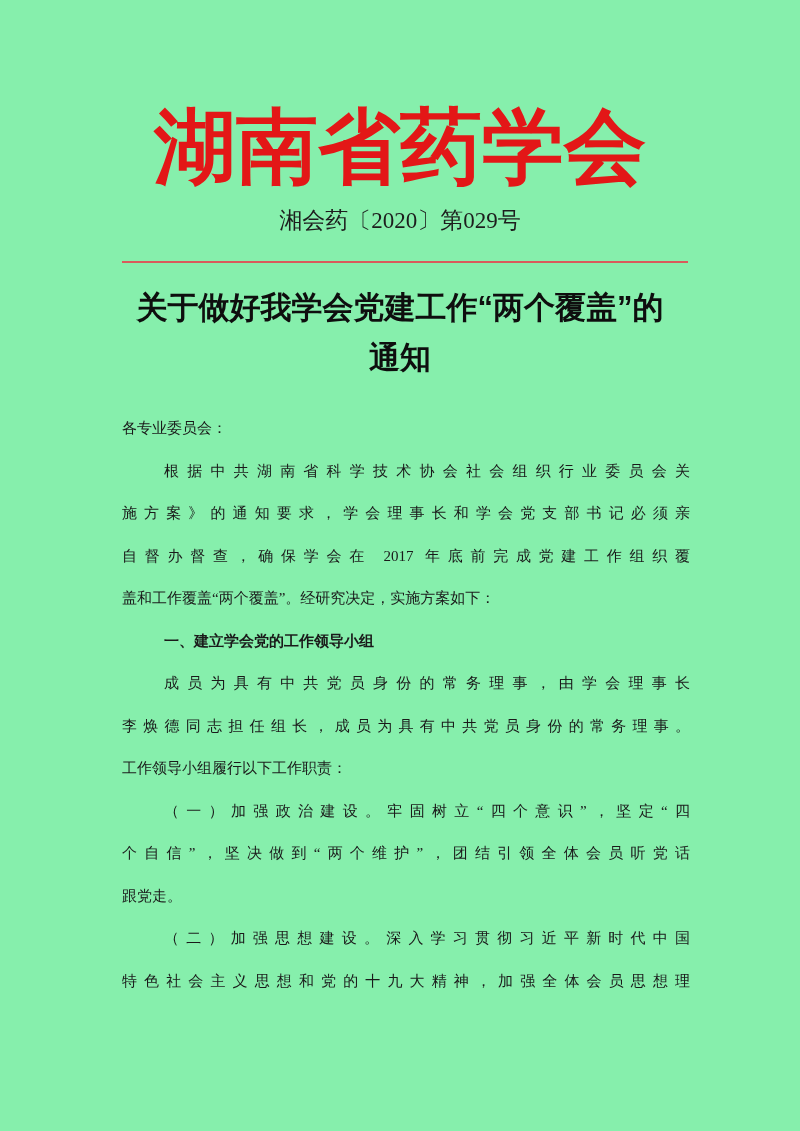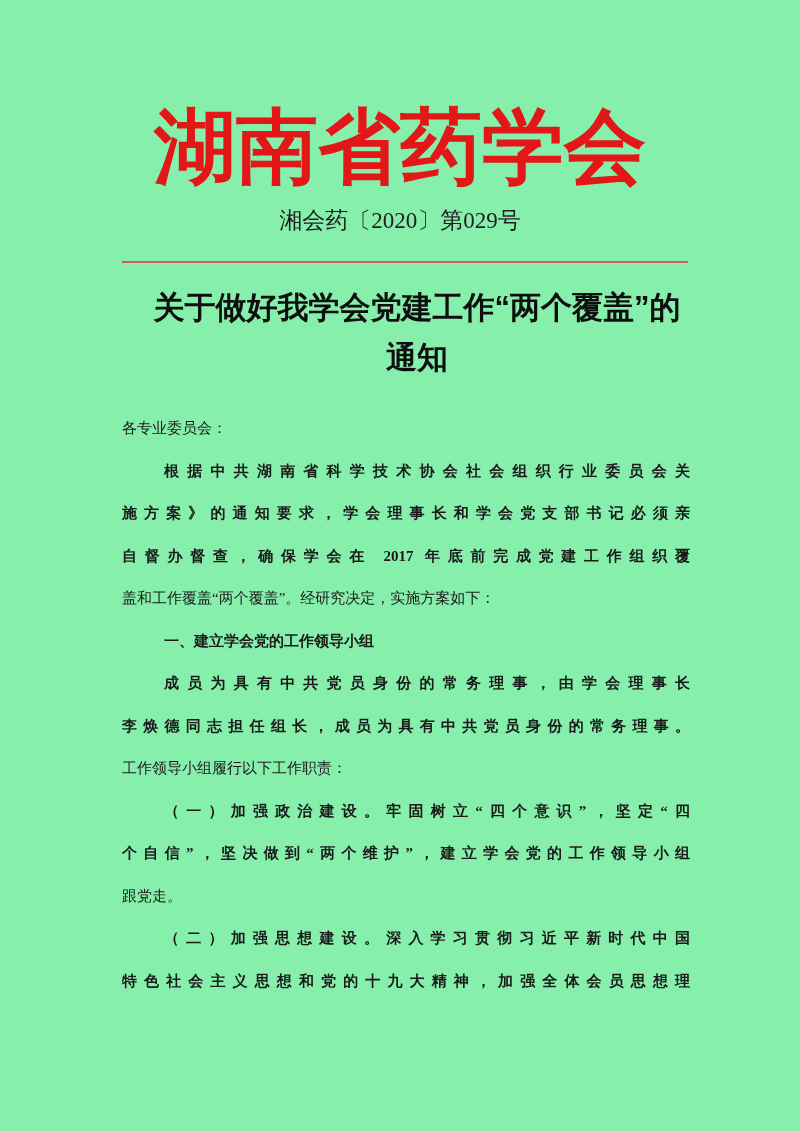--- a/index.html
+++ b/index.html
@@ -43,21 +43,21 @@
     position: absolute;
     top: 261px;
     left: 122px;
     width: 566px;
     height: 2px;
     background: var(--rule-red, #d95b5b);
   }
   .doc-title {
     position: absolute;
     top: 283px;
-    left: 117px;
+    left: 100px;
     width: 600px;
     text-align: center;
     font-size: 31px;
     line-height: 50px;
     font-weight: 700;
     color: #0e0e0e;
     font-family: "Liberation Sans", sans-serif;
   }
   .body-text {
     position: absolute;
@@ -68,21 +68,20 @@
     line-height: 42.5px;
     color: #1a1a1a;
   }
   .line {
     height: 42.5px;
     overflow: hidden;
   }
   .j {              
     text-align: justify;
     text-align-last: justify;
-    font-weight: bold;
   }
   .i {              
     text-indent: 42px;
   }
   .b {              
     font-weight: 700;
   }
 </style>
 </head>
 <body>
@@ -104,19 +103,19 @@
     <div class="line">各专业委员会：</div>
     <div class="line j i">根据中共湖南省科学技术协会社会组织行业委员会关</div>
     <div class="line j">施方案》的通知要求，学会理事长和学会党支部书记必须亲</div>
     <div class="line j">自督办督查，确保学会在 2017 年底前完成党建工作组织覆</div>
     <div class="line">盖和工作覆盖“两个覆盖”。经研究决定，实施方案如下：</div>
     <div class="line b i">一、建立学会党的工作领导小组</div>
     <div class="line j i">成员为具有中共党员身份的常务理事，由学会理事长</div>
     <div class="line j">李焕德同志担任组长，成员为具有中共党员身份的常务理事。</div>
     <div class="line">工作领导小组履行以下工作职责：</div>
     <div class="line j i">（一）加强政治建设。牢固树立“四个意识”，坚定“四</div>
-    <div class="line j">个自信”，坚决做到“两个维护”，建立学会党的工作领导小组</div>
+    <div class="line j">个自信”，坚决做到“两个维护”，团结引领全体会员听党话</div>
     <div class="line">跟党走。</div>
     <div class="line j i">（二）加强思想建设。深入学习贯彻习近平新时代中国</div>
     <div class="line j">特色社会主义思想和党的十九大精神，加强全体会员思想理</div>
   </div>
 
 </div>
 
 </body></html>

